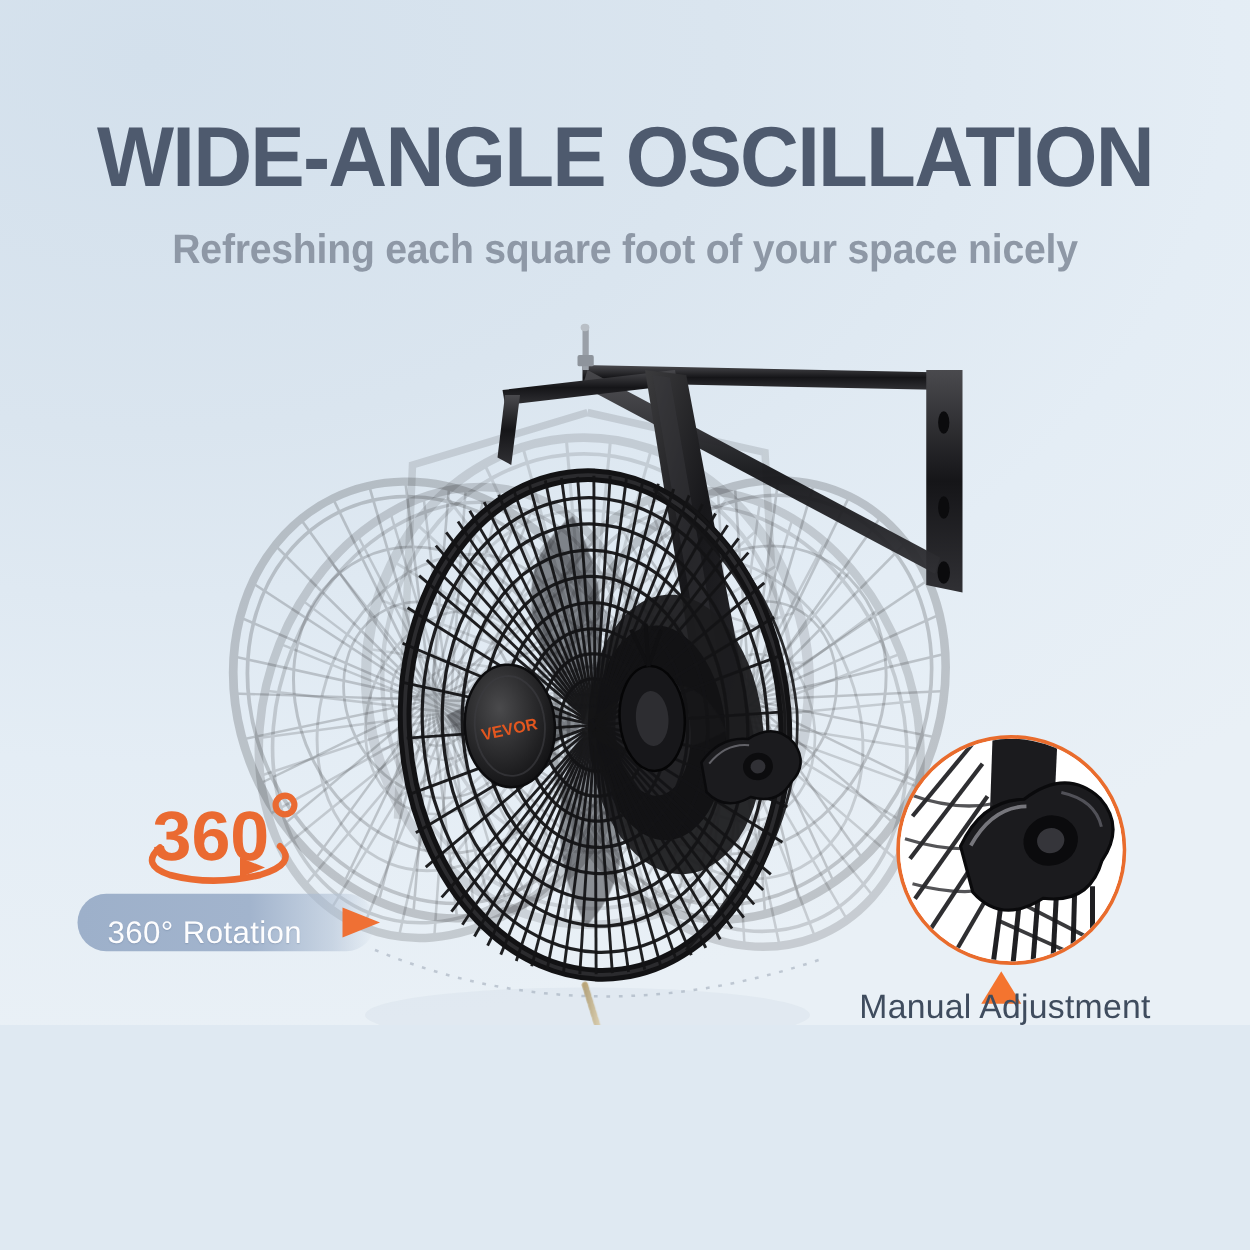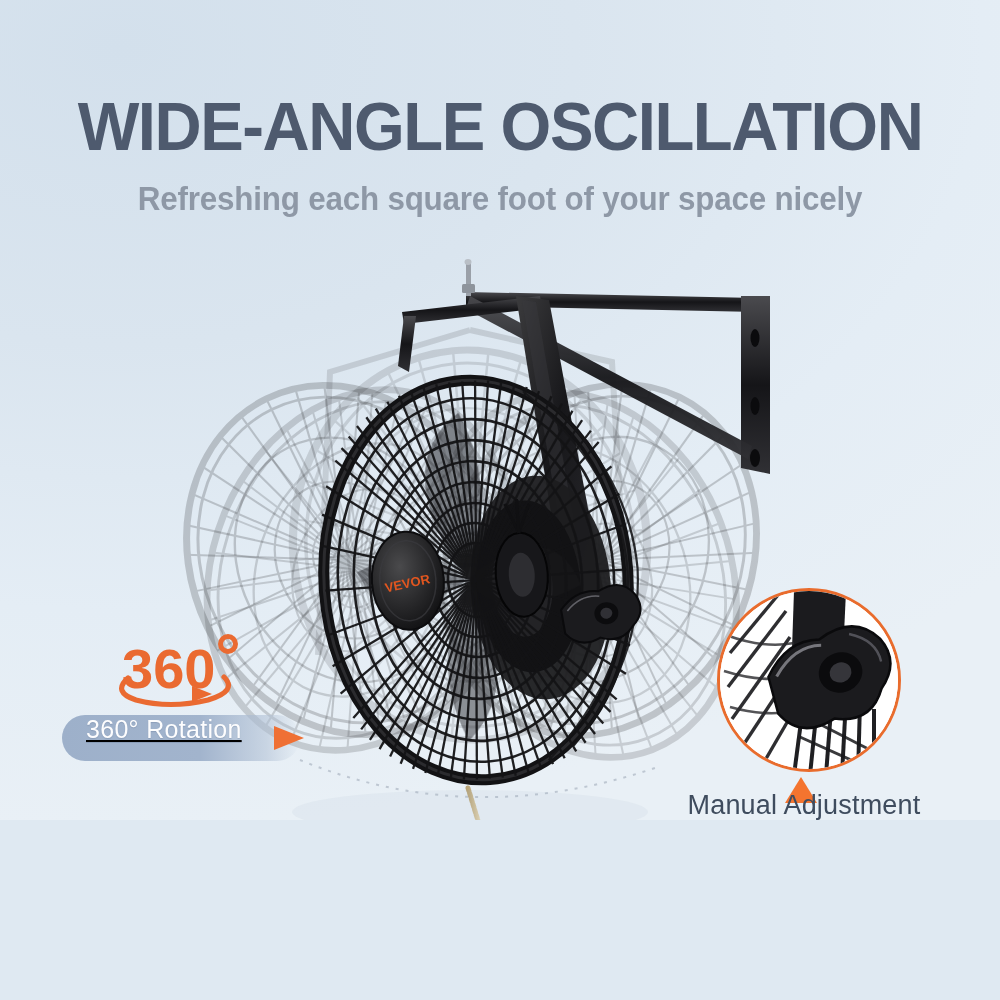--- a/index.html
+++ b/index.html
@@ -30,21 +30,21 @@
     white-space:nowrap;
   }
   
   #art{position:absolute;left:0;top:0;width:1000px;height:1000px;}
   
   #rot360{position:absolute;left:108px;top:622px;width:140px;height:86px;}
   #pill{
     position:absolute;left:62px;top:715px;width:238px;height:46px;
     border-radius:23px;
     background:linear-gradient(90deg,#9db0ca 0%,#a2b4cd 58%,rgba(175,191,212,.55) 86%,rgba(195,209,226,0) 100%);
-    display:flex;align-items:flex-start;text-decoration:underline;
+    display:flex;align-items:flex-end;
   }
   #pill span{
     color:#fdfdfe;font-size:25px;font-weight:400;letter-spacing:.3px;
     margin-left:24px;white-space:nowrap;
     text-shadow:0 1px 1px rgba(80,100,130,.25);
   }
   #pillArrow{position:absolute;left:272px;top:723px;width:34px;height:30px;}
   
   #inset{
     position:absolute;left:717px;top:588px;width:184px;height:184px;

